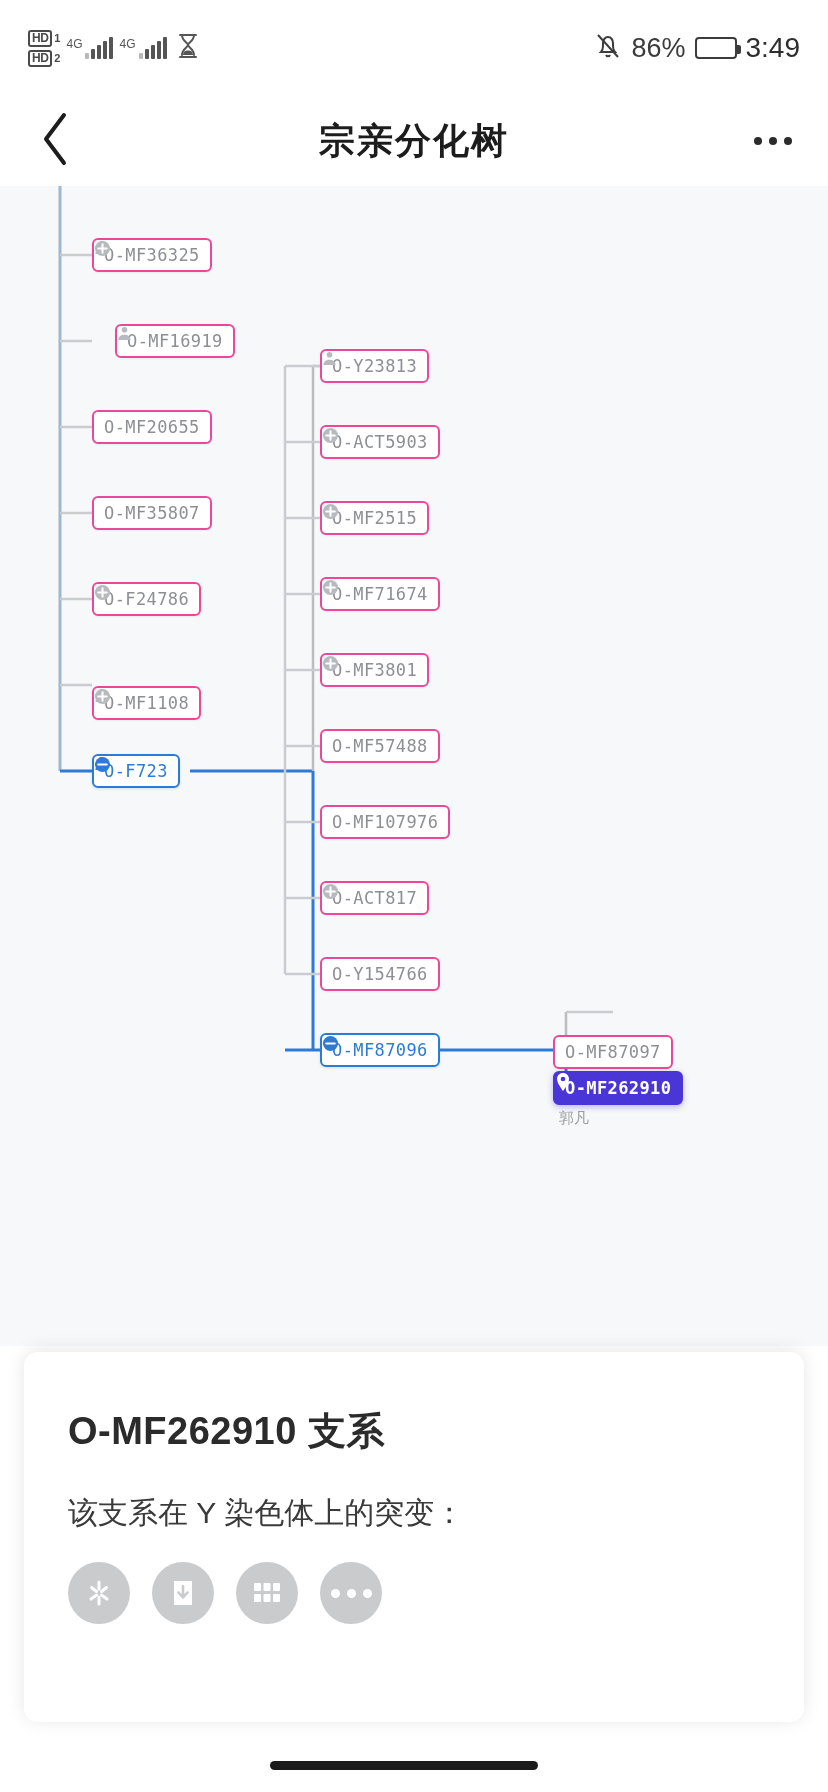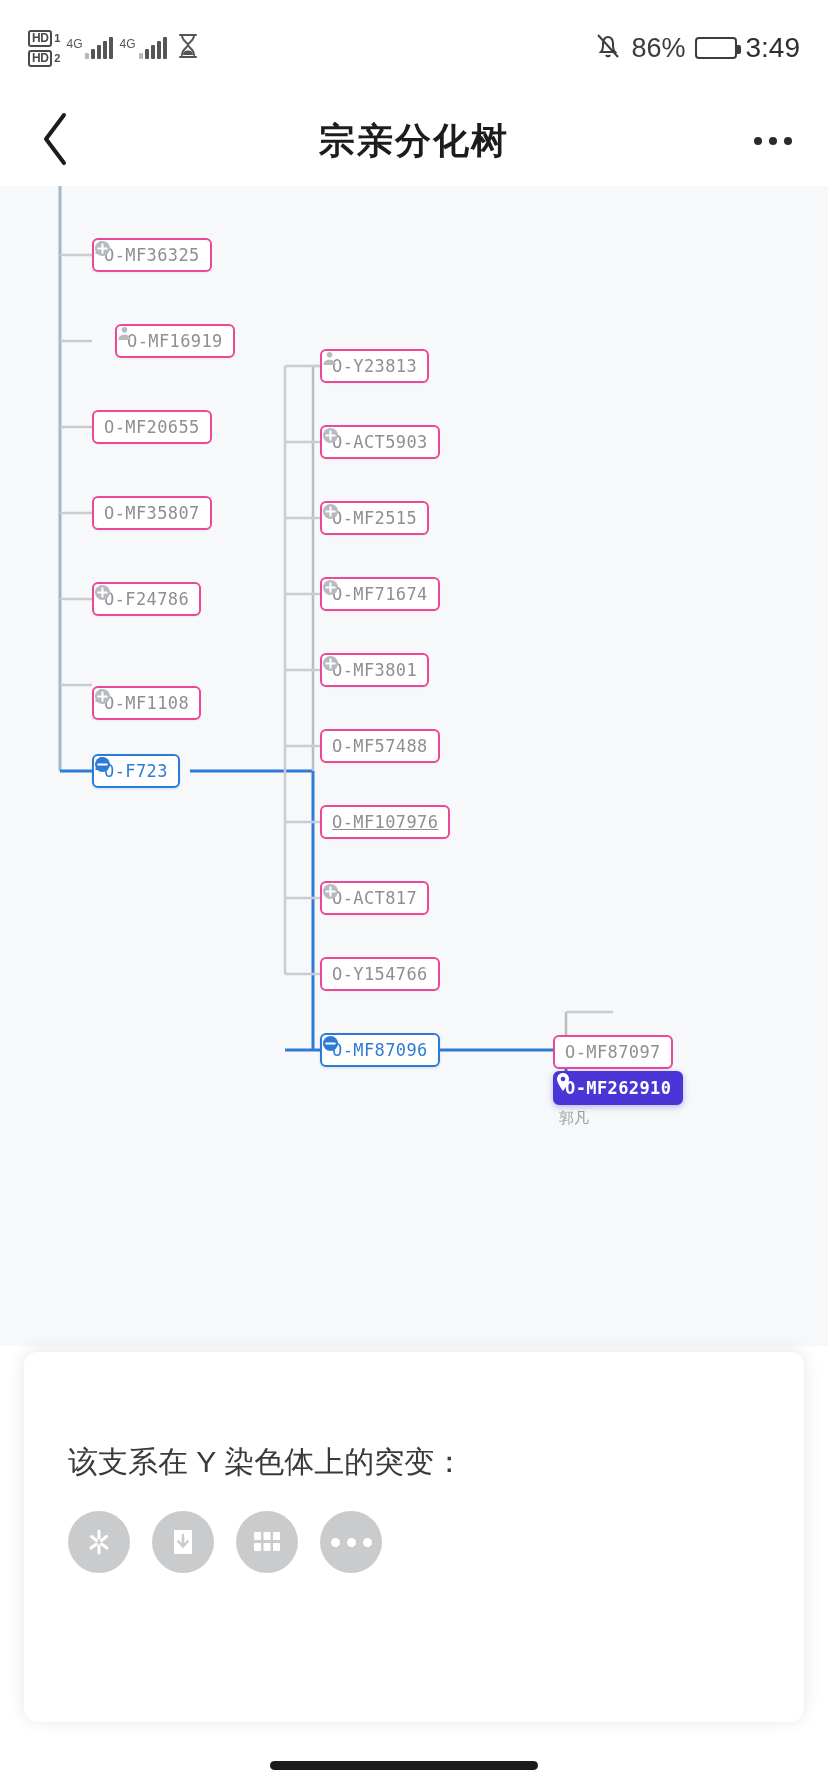--- a/index.html
+++ b/index.html
@@ -337,21 +337,21 @@
         <div class="node" style="left: 320px; top: 467px; text-align: center;">
           <span>O-MF3801</span>
           <svg class="ico-plus" viewBox="0 0 18 18">
   <circle cx="9" cy="9" r="8" fill="#b7bbc0"></circle>
   <path d="M9 4.5v9M4.5 9h9" stroke="#fff" stroke-width="2.2" stroke-linecap="round"></path>
           </svg>
         </div>
         <div class="node" style="left: 320px; top: 543px;">
           <span>O-MF57488</span>
         </div>
-        <div class="node" style="left: 320px; top: 619px; text-decoration: underline;">
+        <div class="node" style="left: 320px; top: 619px;">
           <span>O-MF107976</span>
         </div>
         <div class="node" style="left: 320px; top: 695px;">
           <span>O-ACT817</span>
           <svg class="ico-plus" viewBox="0 0 18 18">
   <circle cx="9" cy="9" r="8" fill="#b7bbc0"></circle>
   <path d="M9 4.5v9M4.5 9h9" stroke="#fff" stroke-width="2.2" stroke-linecap="round"></path>
           </svg>
         </div>
         <div class="node" style="left: 320px; top: 771px;">
@@ -372,20 +372,21 @@
   <path d="M7 0C3.6 0 1 2.6 1 6c0 4.2 6 12 6 12s6-7.8 6-12c0-3.4-2.6-6-6-6z" fill="#fff"></path>
   <circle cx="7" cy="6" r="2.3" fill="#4a35d6"></circle>
           </svg>
           <span>O-MF262910</span>
         </div>
         <div class="node-name" style="left: 559px; top: 923px;">郭凡</div>
       </div>
   </div>
 
   <div class="card">
+    <div class="card-title">O-MF262910 支系</div>
     <div class="card-row2">该支系在 Y 染色体上的突变：</div>
     <div class="card-bottom">
       <div class="actions">
         <div class="act">
           <span>
             <svg width="30" height="30" viewBox="0 0 30 30">
               <g stroke="#fff" stroke-width="3" stroke-linecap="round">
                 <path d="M15 4v7"></path>
                   <path d="M15 19v7"></path>
                 <path d="M7.5 9.5l5 4"></path>

